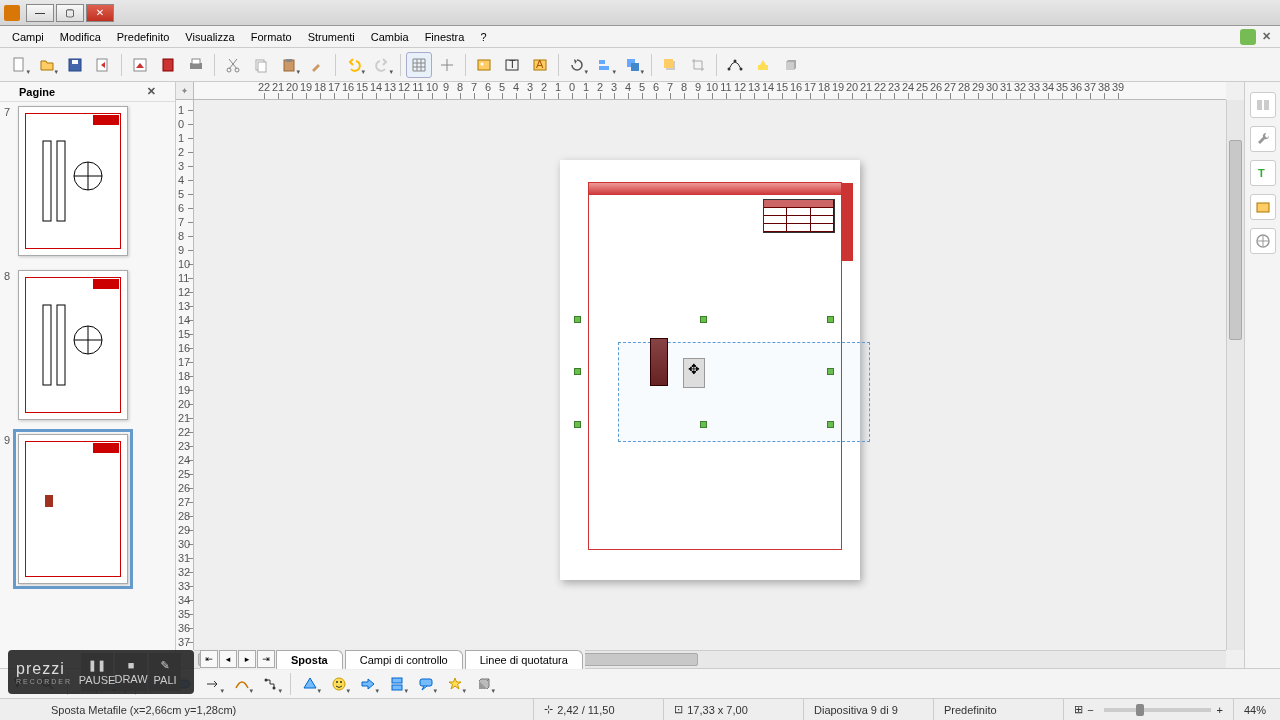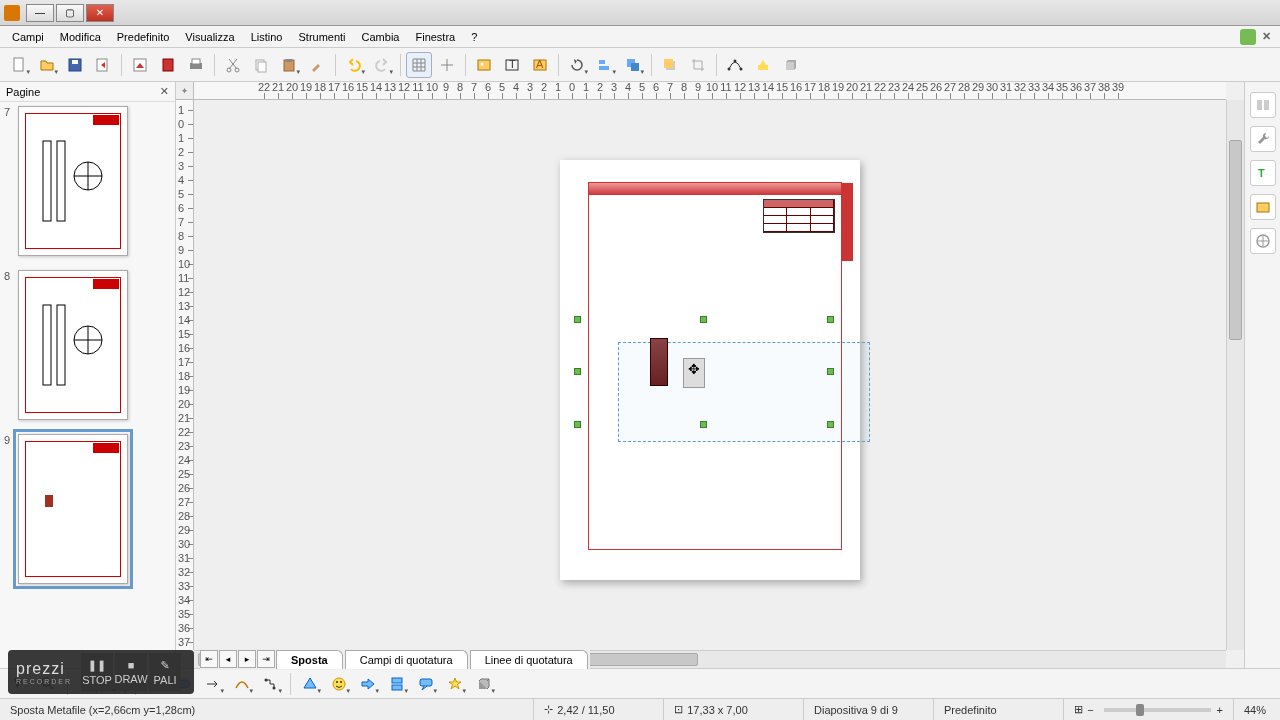--- a/index.html
+++ b/index.html
@@ -23,21 +23,21 @@
 .toolbar { height: 34px; background: #f4f4f4; display: flex; align-items: center; padding: 2px 6px; gap: 2px; border-bottom: 1px solid #ccc; }
 .tb-btn { width: 26px; height: 26px; border: 1px solid transparent; background: transparent; display: flex; align-items: center; justify-content: center; cursor: pointer; border-radius: 3px; position: relative; }
 .tb-btn.dd::after { content: "▾"; font-size: 7px; position: absolute; right: 1px; bottom: 1px; color: #555; }
 .tb-sep { width: 1px; height: 22px; background: #ccc; margin: 0 3px; }
 
 
 .main { display: flex; height: 586px; position: relative; }
 
 
 .panel { width: 176px; background: #f7f7f7; border-right: 1px solid #ccc; display: flex; flex-direction: column; }
-.panel-header { height: 20px; display: flex; align-items: center; padding: 0 6px; font-weight: normal; border-bottom: 1px solid #ddd; }
+.panel-header { height: 20px; display: flex; align-items: center; padding: 0 19px; font-weight: bold; border-bottom: 1px solid #ddd; }
 .panel-close { margin-left: auto; cursor: pointer; color: #555; }
 .thumbs { flex: 1; overflow-y: auto; padding: 4px 8px 4px 18px; position: relative; }
 .thumb-wrap { position: relative; margin-bottom: 14px; }
 .thumb-num { position: absolute; left: -14px; top: 0; color: #555; }
 .thumb { width: 110px; height: 150px; background: #fff; border: 1px solid #aaa; box-shadow: 1px 1px 3px rgba(0,0,0,0.2); position: relative; }
 .thumb.active { outline: 3px solid #6699cc; outline-offset: 2px; }
 .thumb-redborder { position: absolute; left: 6px; top: 6px; right: 6px; bottom: 6px; border: 1px solid #c00; }
 .thumb-label { position: absolute; top: 8px; right: 8px; width: 26px; height: 10px; background: #c00; }
 .thumb-content { position: absolute; top: 24px; left: 14px; right: 14px; bottom: 14px; }
 .tech-drawing { width: 100%; height: 100%; }
@@ -88,21 +88,21 @@
 .tab-nav { width:18px; height:18px; border:1px solid #aaa; background:#f8f8f8; display:flex; align-items:center; justify-content:center; font-size:9px; cursor:pointer; margin-right:1px; }
 .tab { padding: 3px 14px; background:#fff; border:1px solid #aaa; border-bottom:none; margin-right:2px; cursor:pointer; border-radius: 0 6px 0 0; }
 .tab.active { font-weight: bold; background:#fff; }
 
 
 .btoolbar { position:absolute; left:0; right:0; bottom:22px; height:30px; background:#f4f4f4; border-top:1px solid #ccc; display:flex; align-items:center; padding:0 6px; gap:3px; }
 
 
 .statusbar { position:absolute; left:0; right:0; bottom:0; height:22px; background:#eee; border-top:1px solid #ccc; display:flex; align-items:center; font-size:11px; color:#333; }
 .status-cell { padding: 0 10px; border-right:1px solid #ccc; height:100%; display:flex; align-items:center; }
-.status-cell.wide { flex:1; }
+.status-cell.wide { flex:1;margin-left:41px; }
 .zoom-slider { width:110px; height:4px; background:#ccc; position:relative; margin:0 6px; }
 .zoom-thumb { position:absolute; left:30%; top:-4px; width:8px; height:12px; background:#888; border-radius:2px; }
 
 
 .recorder { position:absolute; left:8px; bottom:26px; width:186px; height:44px; background:rgba(40,40,40,0.92); border-radius:4px; display:flex; align-items:center; z-index:20; color:#ccc; }
 .recorder-logo { padding: 0 8px; font-family: Georgia, serif; }
 .recorder-logo .big { font-size:16px; color:#ddd; letter-spacing:1px; }
 .recorder-logo .small { font-size:7px; letter-spacing:2px; color:#999; }
 .rec-btn { width:32px; height:38px; background:#333; margin:0 1px; display:flex; flex-direction:column; align-items:center; justify-content:center; cursor:pointer; font-size:7px; color:#ccc; }
 .rec-btn .ico { font-size:11px; margin-bottom:2px; }
@@ -119,21 +119,21 @@
     <div class="win-btn">▢</div>
     <div class="win-btn close">✕</div>
   </div>
 </div>
 
 <div class="menubar">
   <div class="menu-item"><span>Campi</span></div>
   <div class="menu-item"><span>Modifica</span></div>
   <div class="menu-item"><span>Predefinito</span></div>
   <div class="menu-item"><span>Visualizza</span></div>
-  <div class="menu-item"><span>Listino</span></div>
+  <div class="menu-item"><span>Formato</span></div>
   <div class="menu-item"><span>Strumenti</span></div>
   <div class="menu-item"><span>Cambia</span></div>
   <div class="menu-item"><span>Finestra</span></div>
   <div class="menu-item"><span>?</span></div>
   <div class="menubar-right">
     <div style="width:16px;height:16px;background:#7b5;border-radius:3px;"></div>
     <div class="close-doc">✕</div>
   </div>
 </div>
 
@@ -643,21 +643,21 @@
       </div>
   </div>
 </div>
 
 <div class="tabbar">
   <div class="tab-nav">⇤</div>
   <div class="tab-nav">◂</div>
   <div class="tab-nav">▸</div>
   <div class="tab-nav">⇥</div>
   <div class="tab active"><span>Sposta</span></div>
-  <div class="tab"><span>Campi di quotatura</span></div>
+  <div class="tab"><span>Campi di controllo</span></div>
   <div class="tab"><span>Linee di quotatura</span></div>
 </div>
 
 <div class="btoolbar">
   <div class="tb-btn">
       <svg viewBox="0 0 16 16">
         <path d="M3 2l3 10 2-4 4-2z" fill="#333"></path>
       </svg>
     </div>
   <div class="tb-btn">
@@ -773,21 +773,21 @@
   <div class="status-cell" style="border:none;width:46px;text-align:right">44%</div>
 </div>
 
 <div class="recorder">
   <div class="recorder-logo">
     <div class="big">prezzi</div>
     <div class="small">RECORDER</div>
   </div>
   <div class="rec-btn">
       <div class="ico">❚❚</div>
-      <div>STOP</div>
+      <div>PAUSE</div>
     </div>
   <div class="rec-btn">
       <div class="ico">■</div>
       <div>DRAW</div>
     </div>
   <div class="rec-btn">
       <div class="ico">✎</div>
       <div>PALI</div>
     </div>
 </div>

